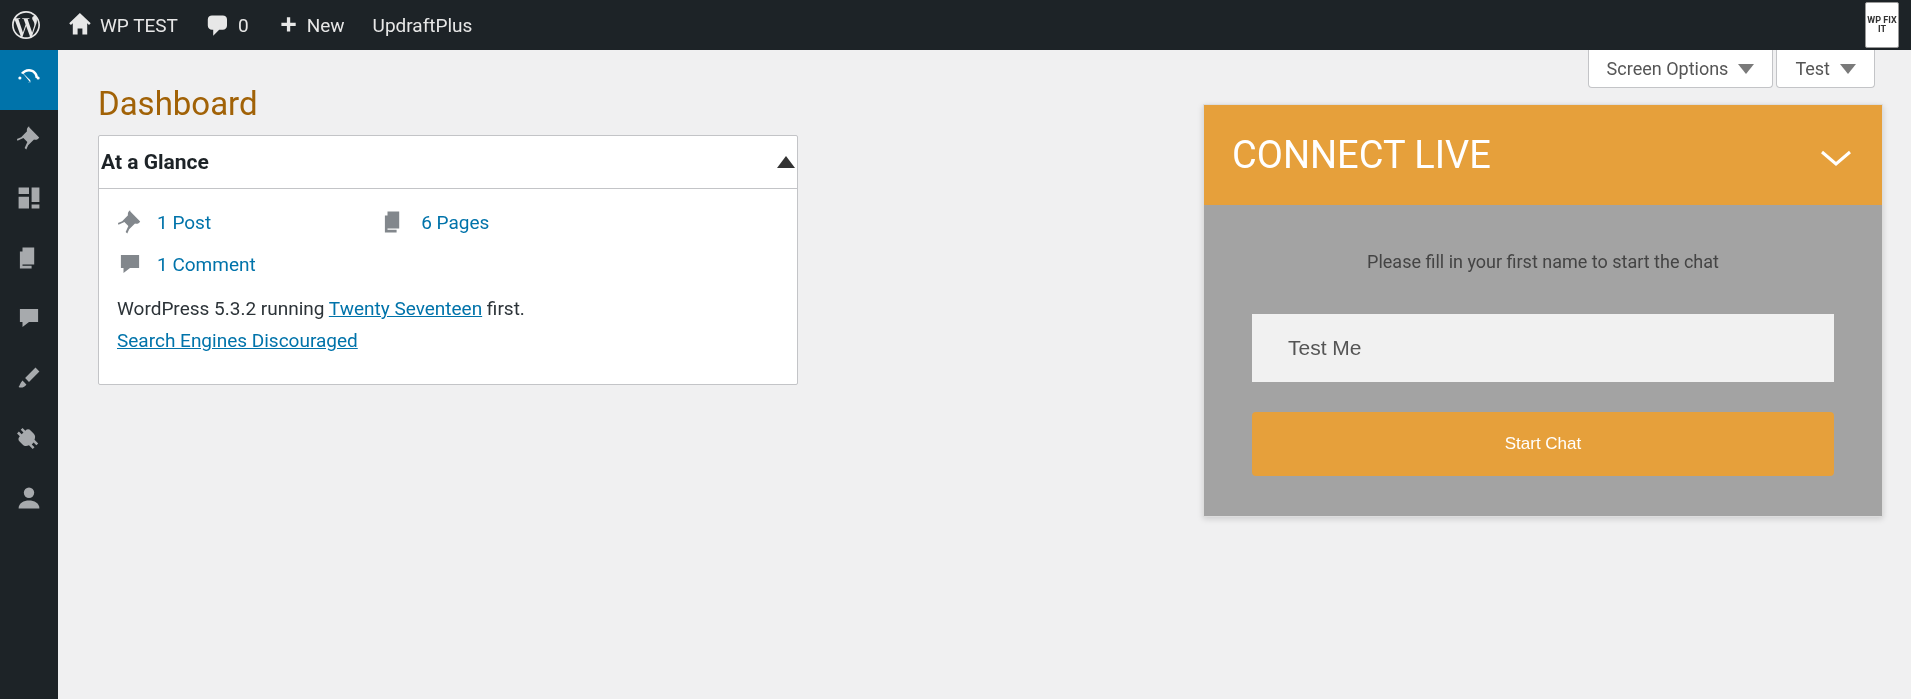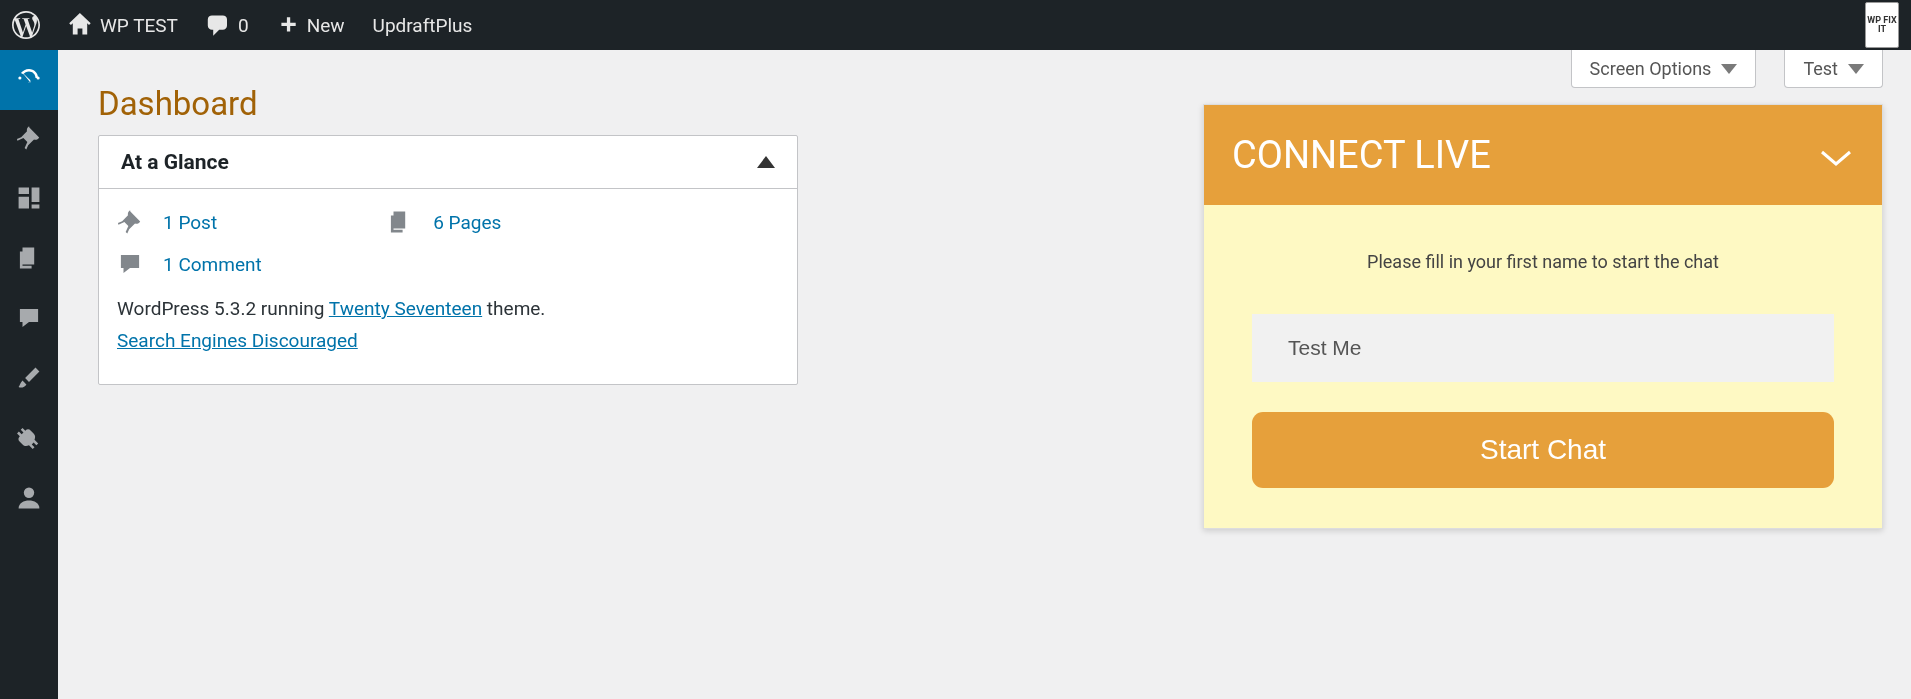--- a/index.html
+++ b/index.html
@@ -68,88 +68,88 @@
       border-right-color:#f0f0f1;
     }
     .sidebar-item svg { width:26px; height:26px; }
 
     
     .content { flex:1; position:relative; padding: 16px 28px 0 40px; }
     .page-title { font-size: 33px; color:#a16207; font-weight:400; margin-top: 18px; margin-bottom: 12px; }
 
     
     .screen-meta {
-      position:absolute; top:0; right:28px; display:flex; gap:28px;text-align:right;
+      position:absolute; top:0; right:36px; display:flex; gap:3px;text-align:right;
     }
     .screen-meta-tab {
       background:#fff; border:1px solid #c3c4c7; border-top:none;
       border-radius: 0 0 4px 4px;
       padding: 8px 18px;
       font-size:18px; color:#555;
       display:flex; align-items:center; gap:10px;
       cursor:pointer;
     }
     .tri-down {
       width:0; height:0; border-left:8px solid transparent; border-right:8px solid transparent; border-top:10px solid #7a7a7a;
     }
 
     
     .postbox {
       background:#fff; border:1px solid #c3c4c7; border-radius:2px;
       width: 700px;
     }
     .postbox-header {
       display:flex; justify-content:space-between; align-items:center;
-      padding: 14px 22px;
+      padding: 14px 2px;
       border-bottom:1px solid #c3c4c7;
     }
     .postbox-title { font-size:21px; font-weight:700; color:#1d2327; }
     .tri-up-dark {
       width:0; height:0; border-left:9px solid transparent; border-right:9px solid transparent; border-bottom:12px solid #333;
       cursor:pointer;
     }
 
     .glance-body { padding: 20px 18px 26px; font-size:19px; color:#2c3338; }
     .glance-row { display:flex; gap: 170px; margin-bottom: 16px; }
-    .glance-item { display:flex; align-items:center; gap:20px; }
+    .glance-item { display:flex; align-items:center; gap:14px; }
     .glance-item a { color:#0073aa; text-decoration:none; }
     .glance-icon { color:#82878c; display:flex; }
     .glance-icon svg { width:26px; height:26px; }
 
     .glance-text { line-height:1.7; }
     .glance-text a { color:#0073aa; text-decoration:underline; }
 
     
     .connect-panel {
       position:absolute;
       top: 54px;
       right: 28px;
       width: 680px;
-      background:#fef9c3;
+      background:#a3a3a3;
       box-shadow: 0 2px 6px rgba(0,0,0,0.15);
       border:1px solid #ddd;
     }
     .connect-header {
       background:#e6a03b;
       color:#fff;
       padding: 28px 28px;
       font-size: 38px;
       font-weight:400;
       display:flex; justify-content:space-between; align-items:center;
     }
     .chev-down-white svg { width:36px; height:20px; }
     .connect-body { padding: 46px 48px 40px; text-align:center; }
     .connect-msg { font-size:18px; color:#444; margin-bottom: 42px; }
     .connect-input {
       width:100%; background:#f1f1f1; border:none; padding: 22px 36px;
       font-size:21px; color:#555; margin-bottom: 30px; text-align:left;
     }
     .connect-btn {
       width:100%; background:#e6a03b; color:#fff; border:none;
-      padding: 22px 0; font-size:28px; cursor:pointer; border-radius:11px;
+      padding: 22px 0; font-size:17px; cursor:pointer; border-radius:4px;
     }
   </style>
 </head>
 <body>
 
 <div class="adminbar">
   <div class="adminbar-item">
     <span class="adminbar-icon wp-logo-icon">
       <svg viewBox="0 0 20 20" fill="#e7e7e7">
           <path d="M10 0C4.5 0 0 4.5 0 10s4.5 10 10 10 10-4.5 10-10S15.5 0 10 0zM1.2 10c0-1.3.3-2.5.8-3.6l4.2 11.5C3.3 16.5 1.2 13.5 1.2 10zm8.8 8.8c-.9 0-1.7-.1-2.5-.4l2.6-7.7 2.7 7.4c0 .1 0 .1.1.1-.9.4-1.9.6-2.9.6zm1.2-12.9c.5 0 1-.1 1-.1.5 0 .4-.7 0-.7 0 0-1.4.1-2.3.1-.9 0-2.3-.1-2.3-.1-.5 0-.5.7-.1.7 0 0 .5.1.9.1l1.3 3.7-1.9 5.7-3.2-9.4c.5 0 1-.1 1-.1.5 0 .4-.7 0-.7 0 0-1.4.1-2.3.1h-.6C4.2 2.7 6.9 1.2 10 1.2c2.3 0 4.4.9 6 2.3h-.1c-.9 0-1.5.8-1.5 1.6 0 .7.4 1.4.9 2.1.3.6.7 1.3.7 2.4 0 .7-.3 1.6-.7 2.8l-.9 2.9-3.2-9.4zm3.2 11.8l2.7-7.8c.5-1.3.7-2.3.7-3.2 0-.3 0-.6-.1-.9.7 1.3 1.1 2.7 1.1 4.2 0 3.3-1.8 6.1-4.4 7.7z"></path>
@@ -296,21 +296,21 @@
           <div class="glance-item">
             <span class="glance-icon">
               <svg viewBox="0 0 20 20" fill="currentColor">
                   <path d="M3 3h14v10H10l-5 4v-4H3z"></path>
                 </svg>
             </span>
             <a>1 Comment</a>
           </div>
         </div>
         <div class="glance-text">
-          <span>WordPress 5.3.2 running </span><a>Twenty Seventeen</a><span> theme.</span>
+          <span>WordPress 5.3.2 running </span><a>Twenty Seventeen</a><span> first.</span>
         </div>
         <div class="glance-text">
           <a>Search Engines Discouraged</a>
         </div>
       </div>
     </div>
 
     <div class="connect-panel">
       <div class="connect-header">
         <span>CONNECT LIVE</span>

